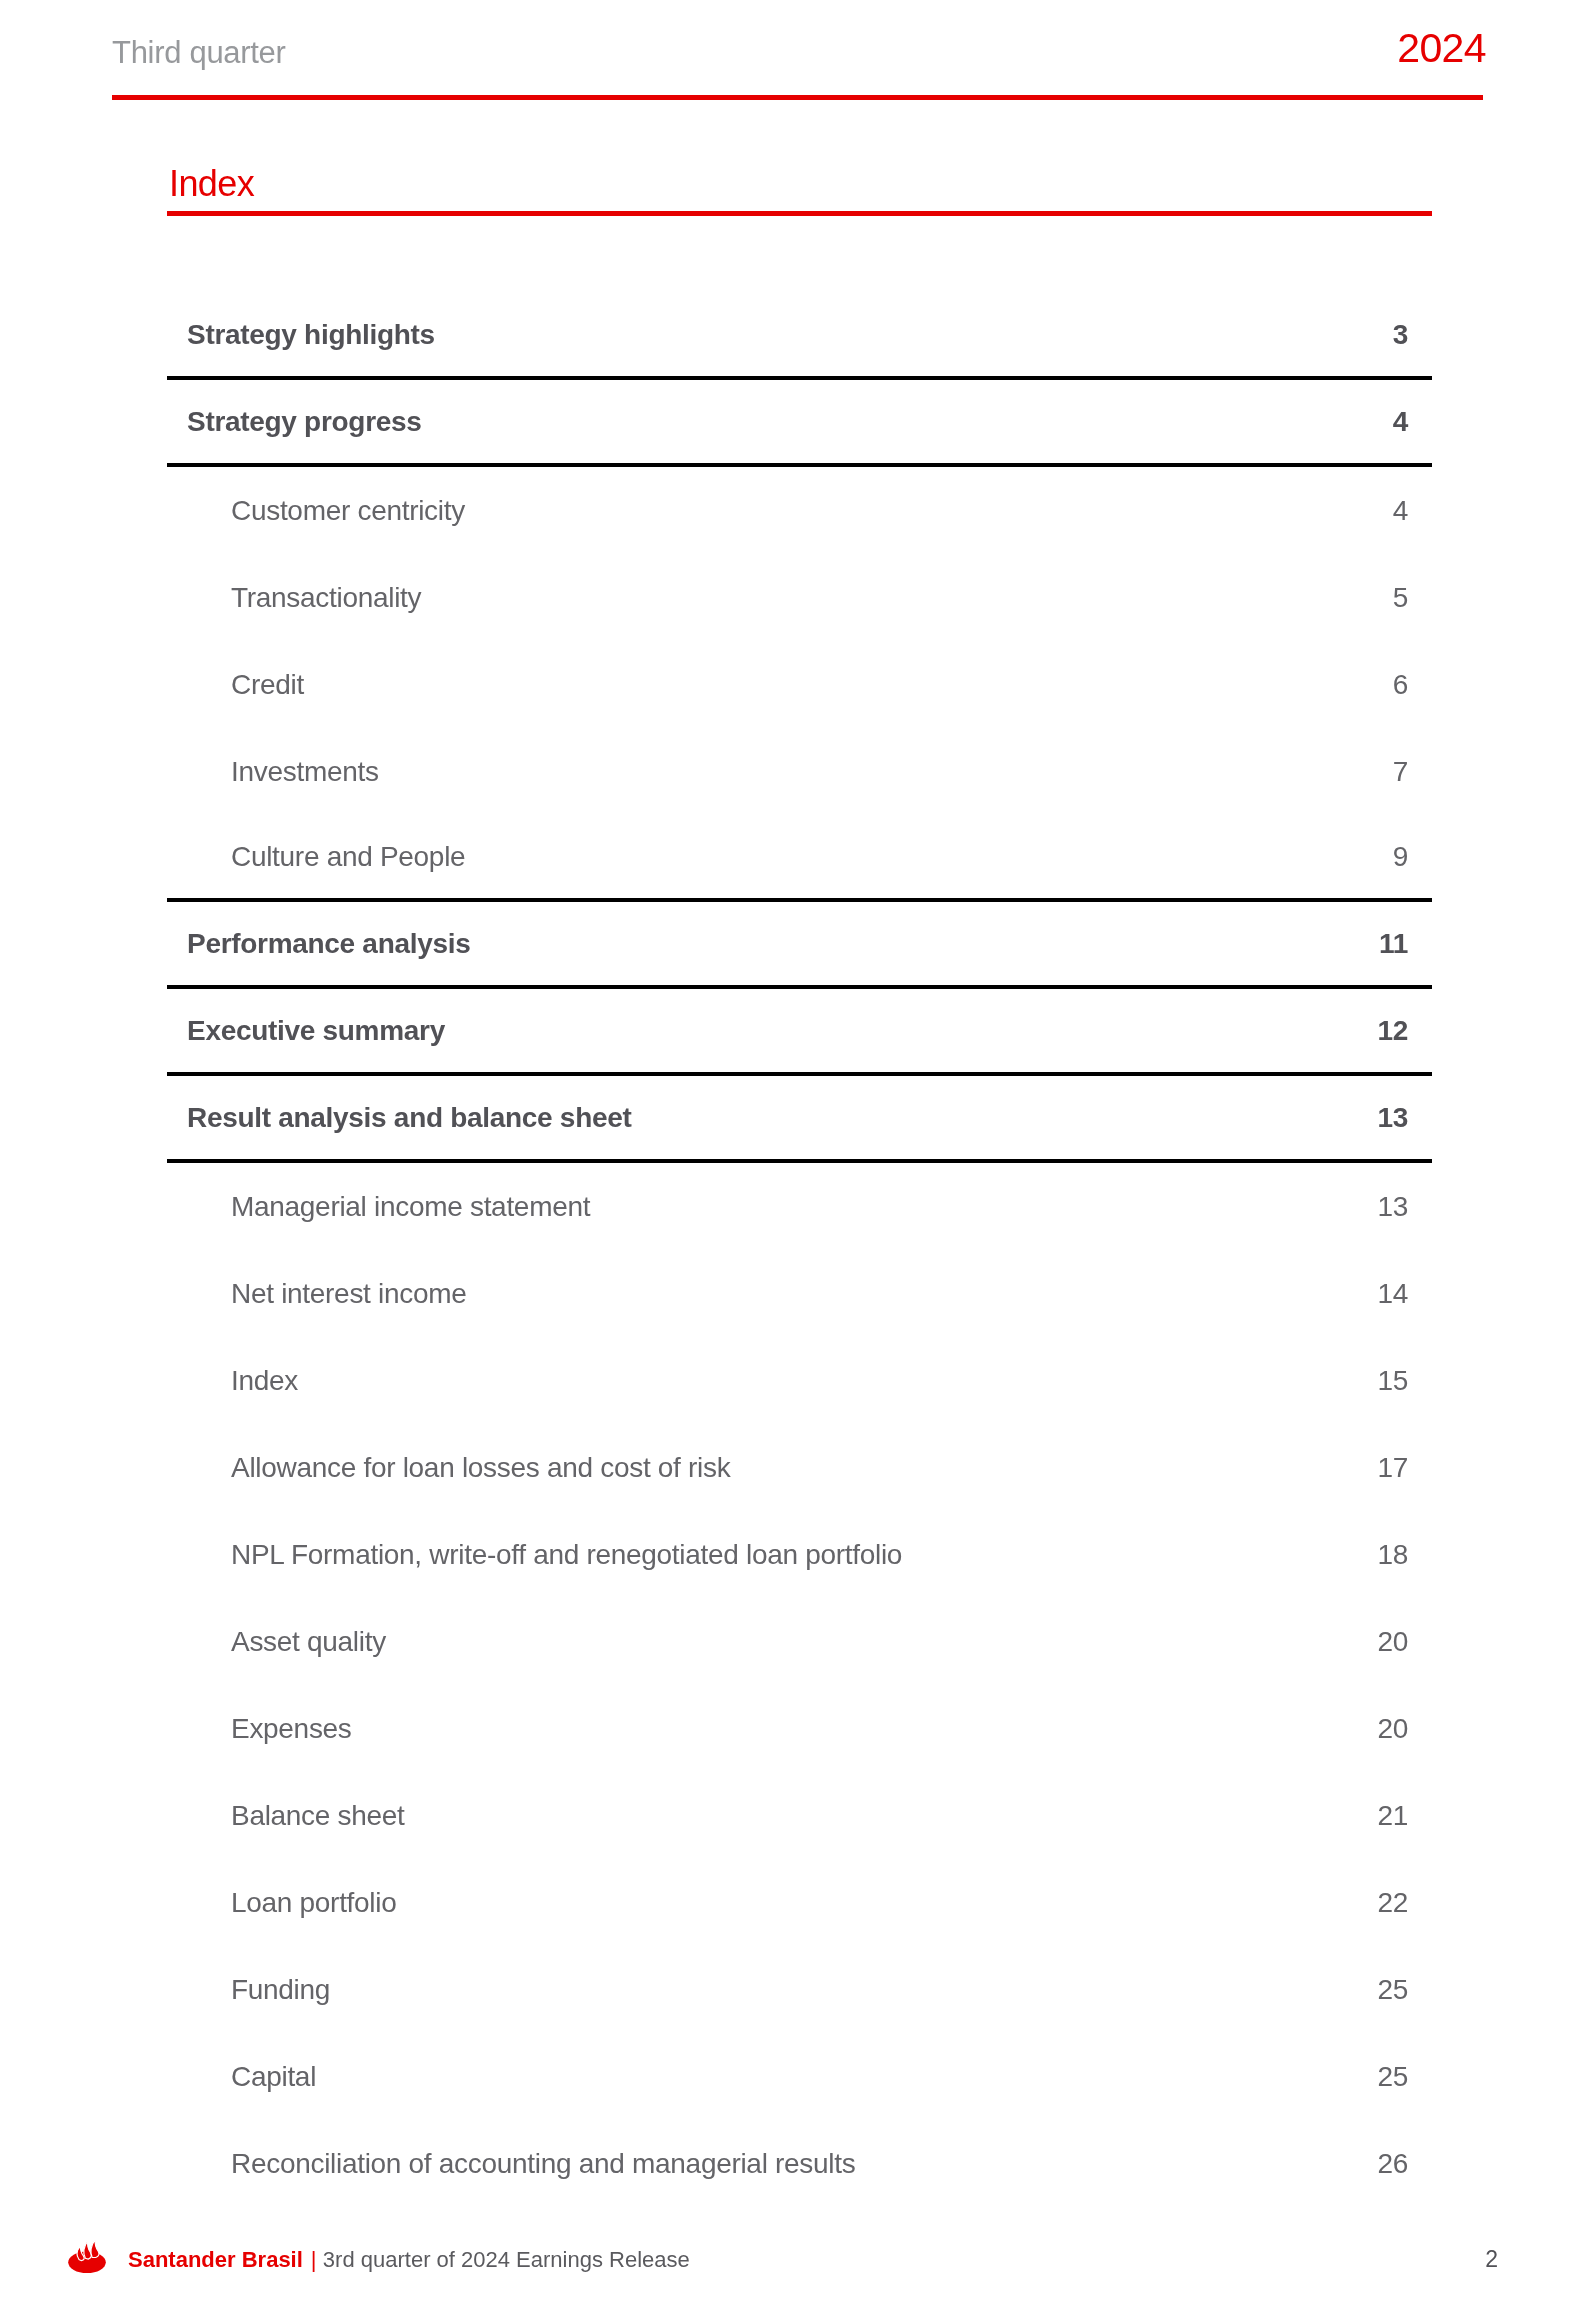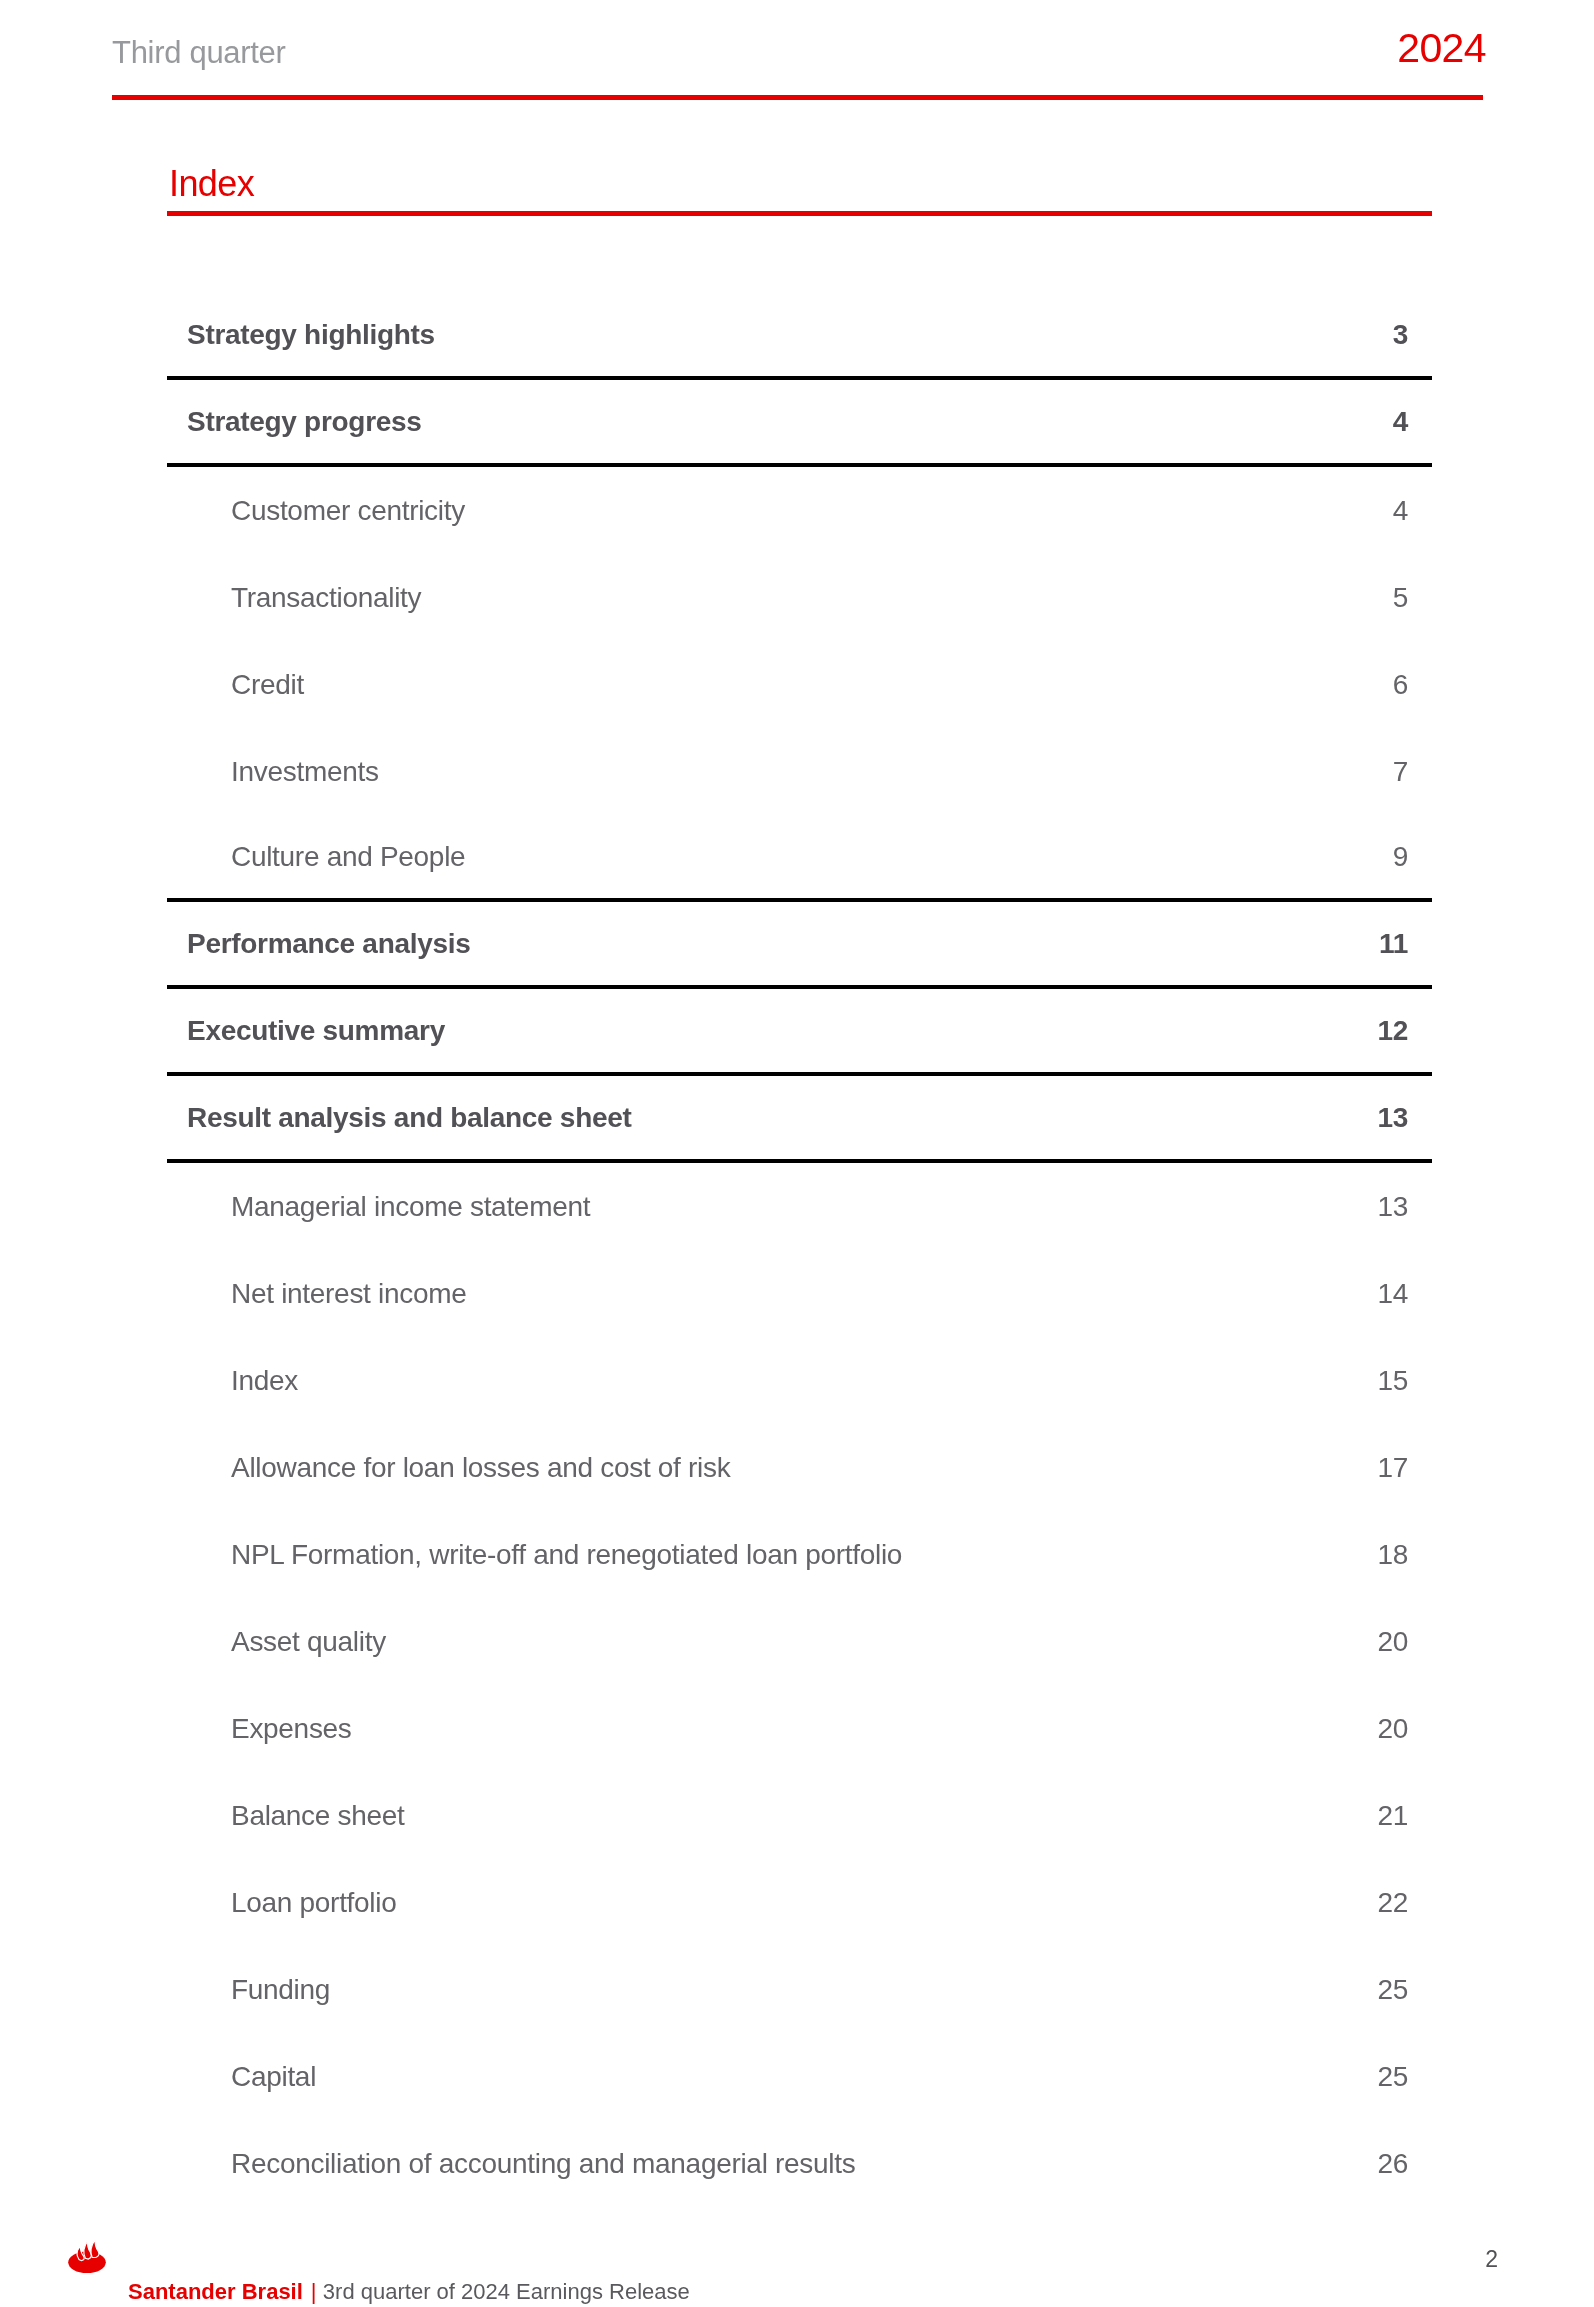--- a/index.html
+++ b/index.html
@@ -49,21 +49,21 @@
   .row .pg{text-align:right;}
   .l1{font-weight:bold;color:#515156;padding-left:20px;}
   .l2{font-weight:400;color:#646468;padding-left:64px;}
   .rule-after{border-bottom:4.5px solid #000000;}
   
   .footer-logo{
     position:absolute;left:67px;top:2236px;width:40px;height:39px;
   }
   .footer-text{
     position:absolute;left:128px;top:2246px;
-    font-size:22px;line-height:28.5px;white-space:nowrap;margin-top:32px;
+    font-size:22px;line-height:28.5px;white-space:nowrap;
   }
   .footer-brand{color:#E60000;font-weight:bold;}
   .footer-sep{color:#E60000;font-weight:400;margin:0 6.5px 0 7.8px;}
   .footer-subtitle{color:#5A5A5E;font-weight:400;}
   .page-number{
     position:absolute;right:97px;top:2244px;
     font-size:23px;line-height:30px;color:#515156;
   }
 </style>
 </head>

